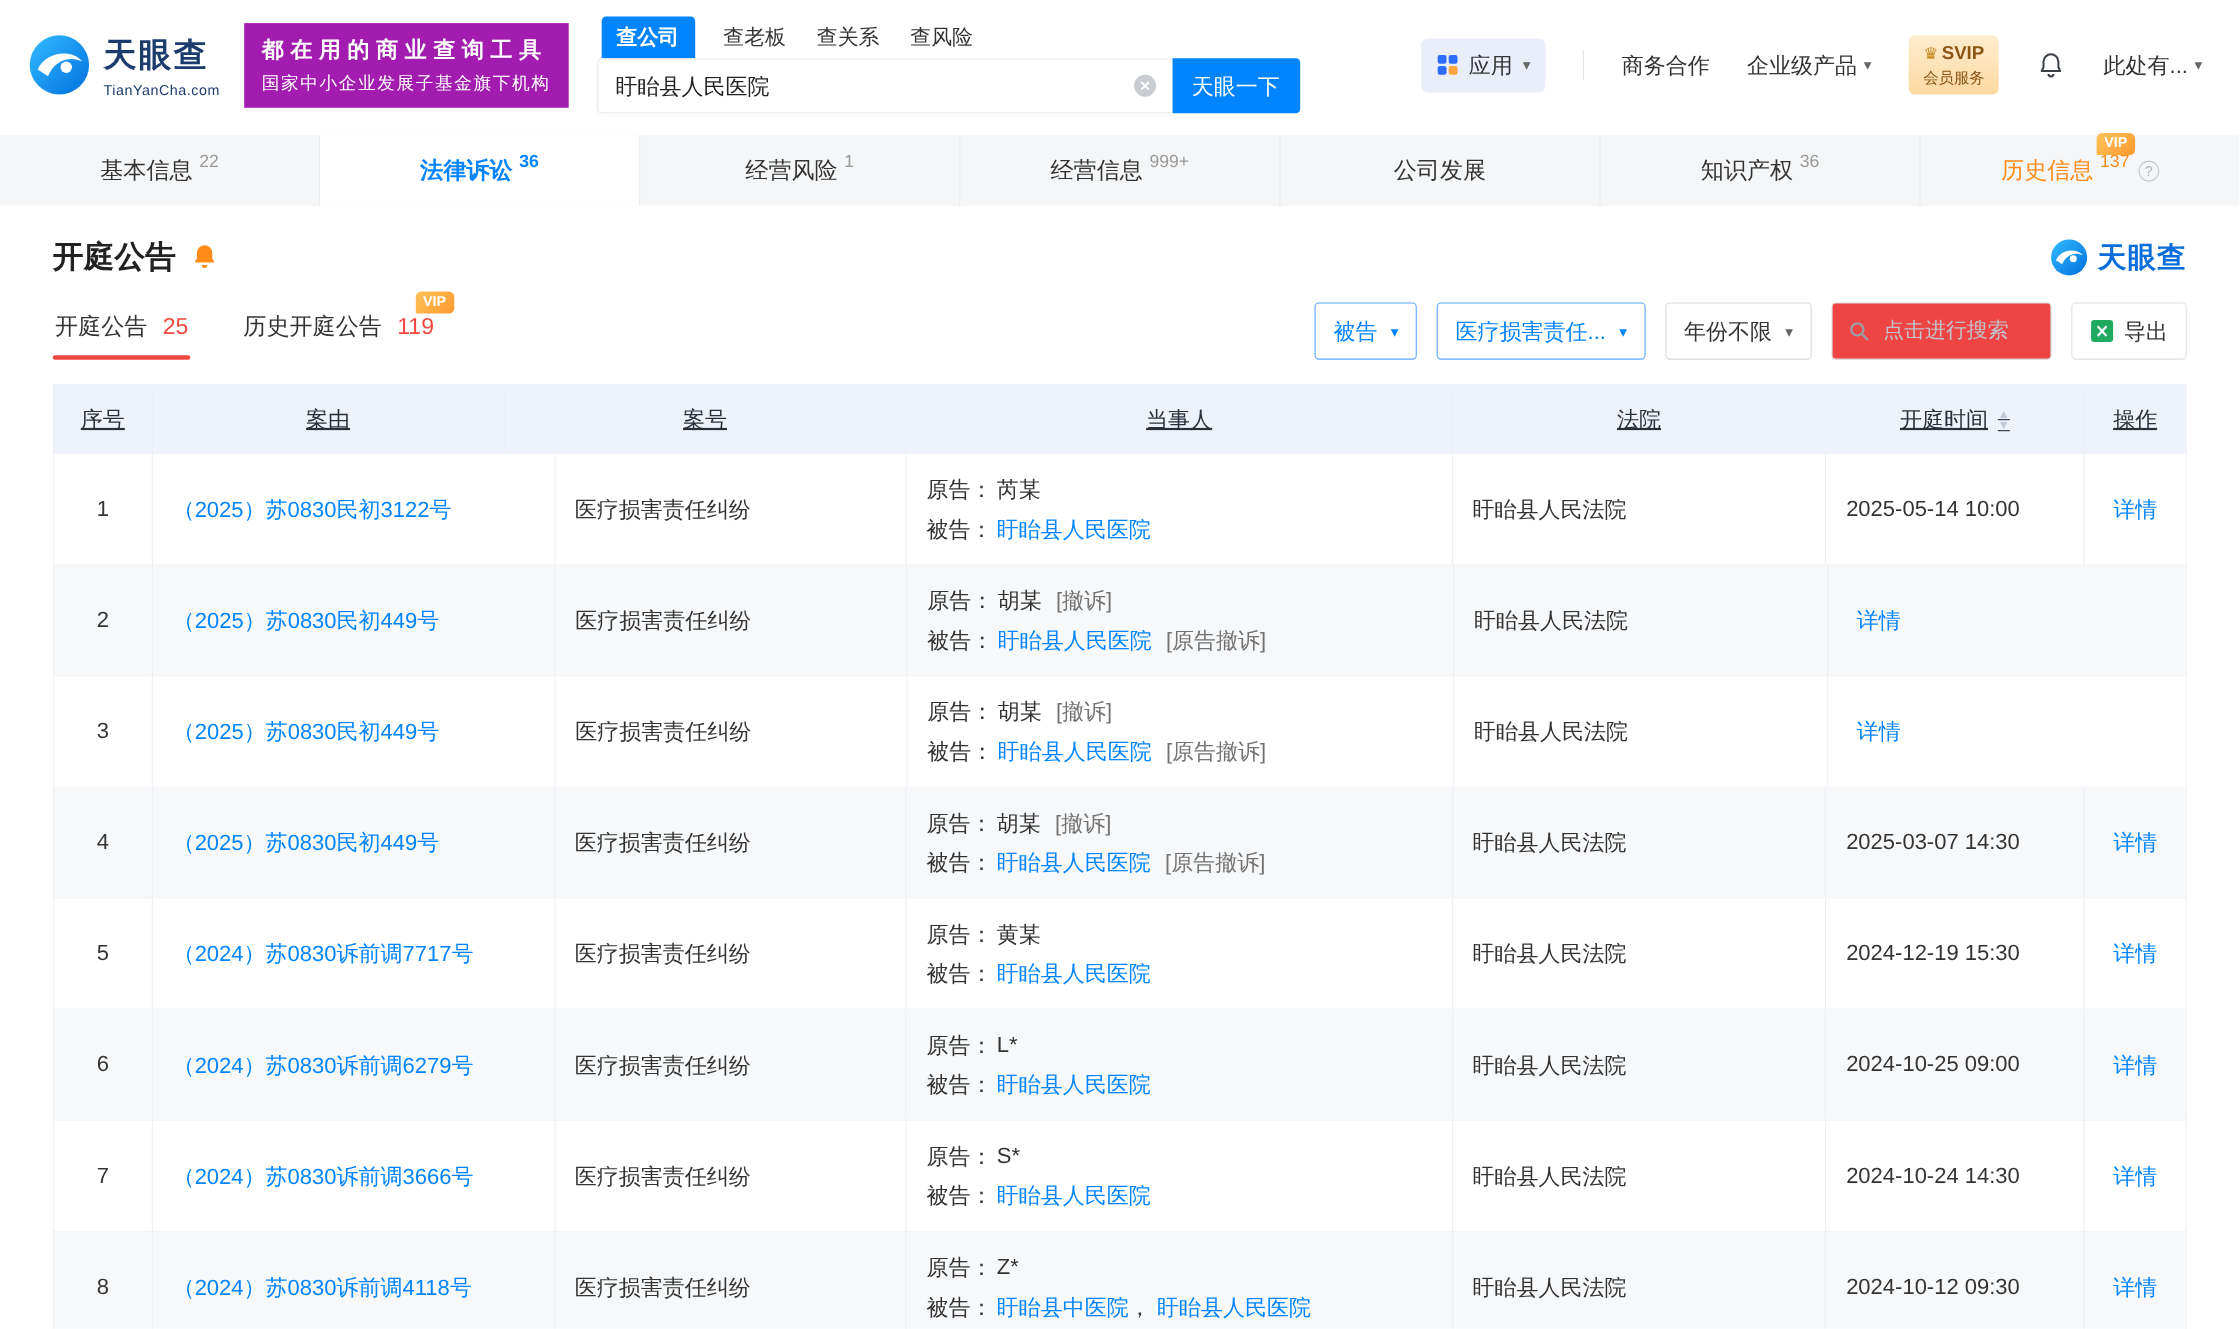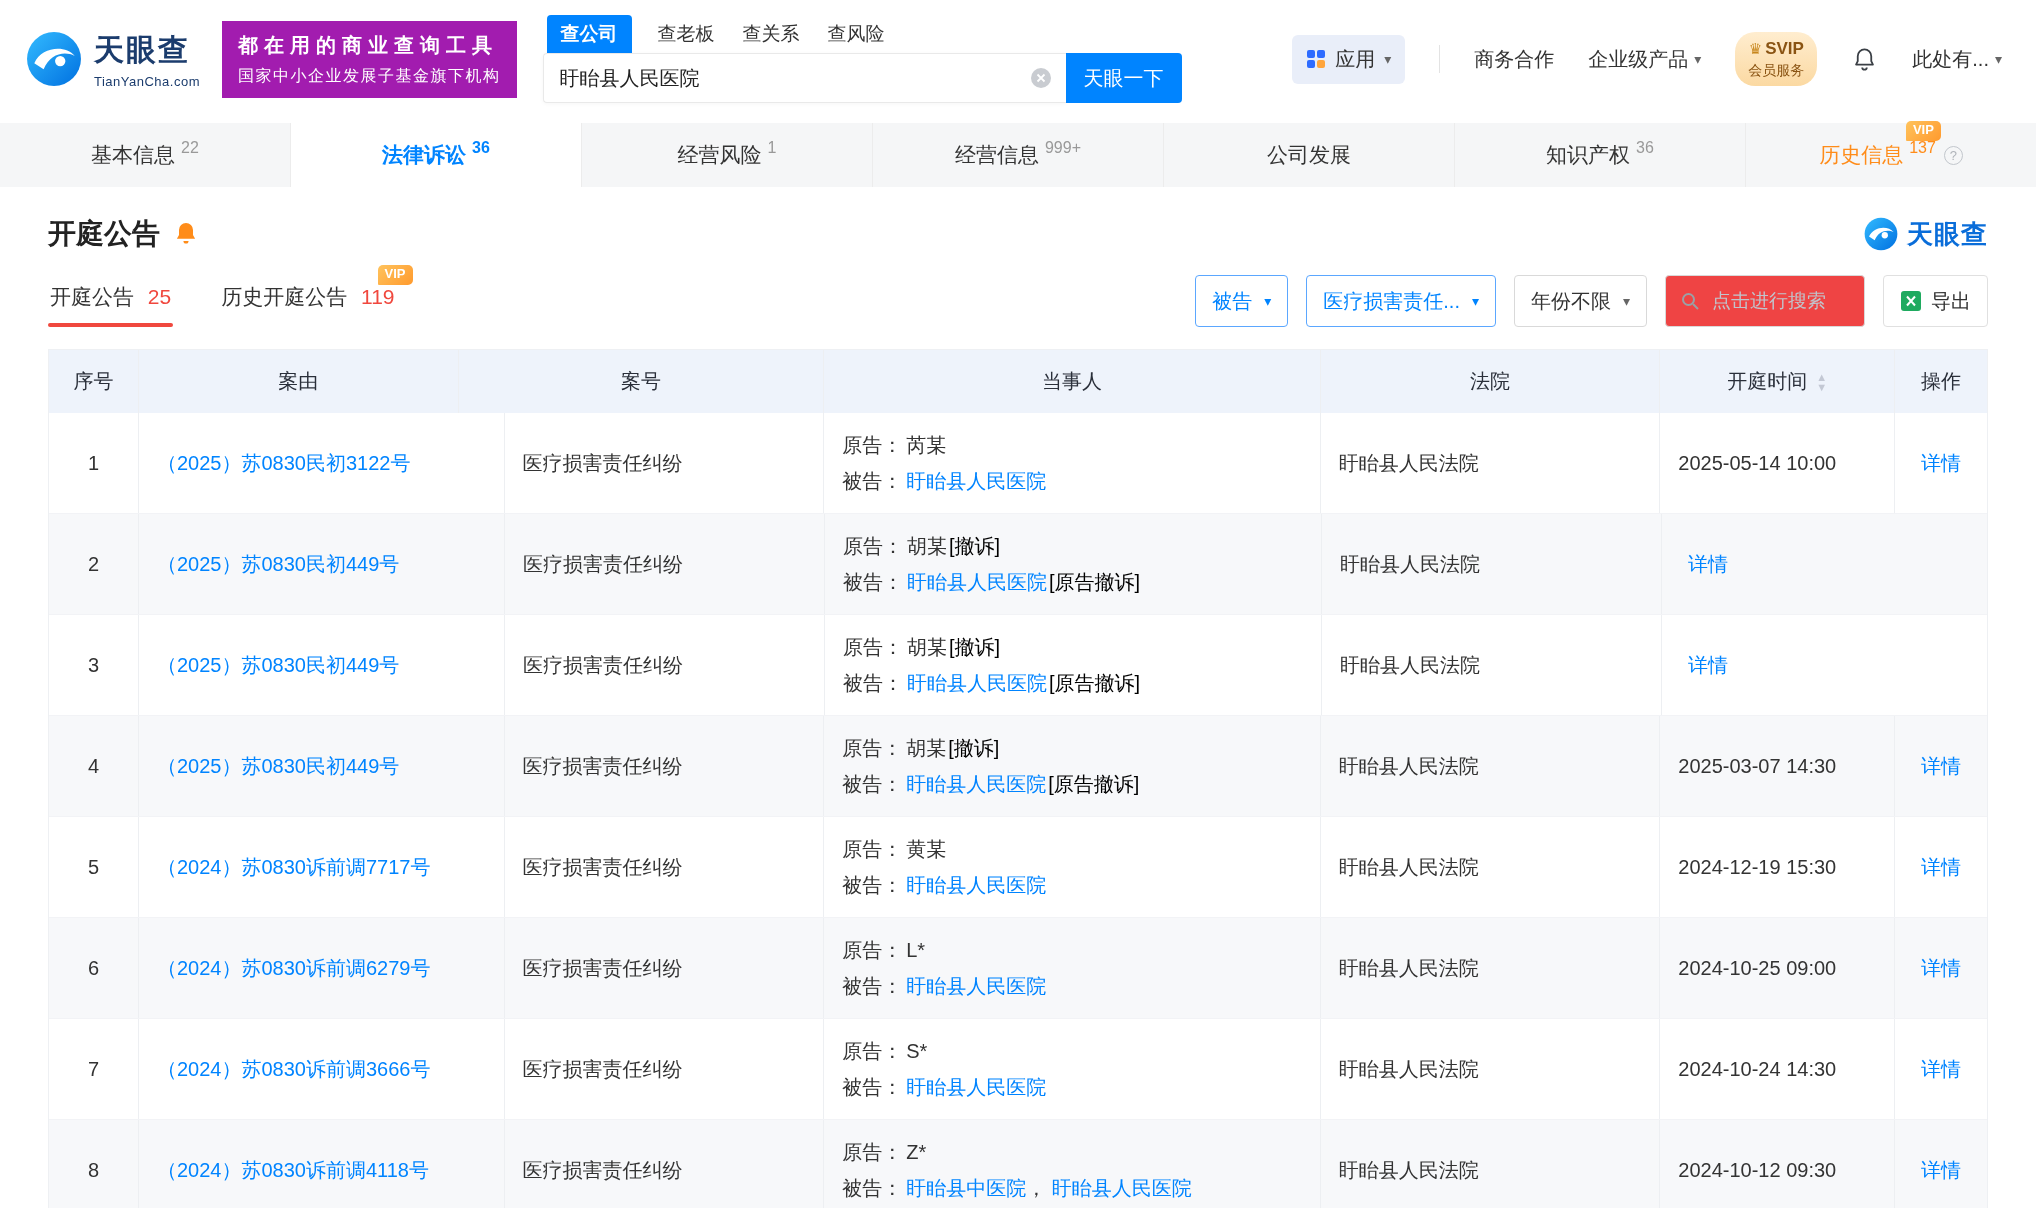--- a/index.html
+++ b/index.html
@@ -32,21 +32,21 @@
   .clear-icon { cursor:pointer; flex:0 0 auto; }
   .search-btn { width:116px; height:50px; background:#0084ff; color:#fff; border:none;
     font-size:20px; border-radius:0 4px 4px 0; cursor:pointer; font-family:inherit; }
   .header-right { margin-left:auto; display:flex; align-items:center; gap:34px; font-size:20px; color:#333; }
   .apps-chip { display:flex; align-items:center; gap:9px; background:#e9eef9; padding:11px 14px;
     border-radius:6px; cursor:pointer; }
   .v-divider { width:1px; height:28px; background:#e3e3e3; }
   .hr-item { display:flex; align-items:center; gap:6px; cursor:pointer; white-space:nowrap; }
   .caret { font-size:14px; color:#666; }
   .svip-badge { background:linear-gradient(180deg,#ffedcf,#fbd9a2); color:#8a5413; text-align:center;
-    padding:7px 13px; border-radius:20px; cursor:pointer; line-height:1.2; }
+    padding:7px 13px; border-radius:6px; cursor:pointer; line-height:1.2; }
   .svip-l1 { font-size:17px; font-weight:bold; }
   .svip-crown { color:#c7861c; font-size:15px; margin-right:3px; }
   .svip-l2 { font-size:14px; margin-top:2px; }
   .bell-btn { cursor:pointer; display:flex; align-items:center; }
 
   
   .company-tabs { display:flex; height:64px; background:#f5f6f7; margin-top:5px; }
   .ctab { flex:1; display:flex; align-items:center; justify-content:center; font-size:21px; color:#333;
     border-right:1px solid #ececec; cursor:pointer; }
   .ctab:last-child { border-right:none; }
@@ -86,37 +86,37 @@
   .filter-search { height:52px; width:200px; border:1px solid #d9d9d9; border-radius:4px;
     display:flex; align-items:center; gap:10px; padding:0 14px; background:#ef4444; }
   .filter-search input { border:none; outline:none; width:140px; font-size:19px; background:transparent;
     font-family:"Liberation Sans","DejaVu Sans",sans-serif; color:#333; }
   .filter-search input::placeholder { color:#c0c4cc; }
   .export-btn { height:52px; display:flex; align-items:center; gap:9px; padding:0 16px;
     border:1px solid #e0e0e0; border-radius:4px; background:#fff; font-size:20px; color:#333; cursor:pointer; }
 
   
   .table { margin-top:22px; width:1940px; border:1px solid #eef0f3; }
-  .thead { display:flex; background:#eef3fb; height:63px; font-size:20px; color:#2a2f3a; }
+  .thead { display:flex; background:#eef3fb; height:63px; font-size:20px; color:#2a2f3a;text-decoration:underline; }
   .thead .td { justify-content:center; font-weight:500; }
   .td { display:flex; align-items:center; padding:0 18px; border-right:1px solid #edeff2; }
   .td:last-child { border-right:none; }
   .tr { display:flex; height:101px; font-size:20px; background:#fff; border-bottom:1px solid #f2f3f6; }
   .tr.alt { background:#f7f8fa; }
   .col-no { width:90px; justify-content:center; }
   .col-case { width:366px; }
   .col-cause { width:320px; }
   .col-party { width:497px; }
   .col-court { width:340px; }
   .col-time { width:235px; }
   .col-action { width:92px; justify-content:center; }
   .cell-party { flex-direction:column; align-items:flex-start; justify-content:center; gap:9px;text-align:right; }
   .party-line { display:flex; align-items:center; white-space:nowrap; }
   .plabel { color:#333; margin-right:4px; }
-  .tag { color:#000000; margin-left:2px; }
+  .tag { color:#737373; margin-left:13px; }
   .sort { display:inline-flex; flex-direction:column; margin-left:9px; font-size:11px; line-height:10px; color:#c3c8d4; }
 </style>
 </head>
 <body>
 
 <div class="top-header">
   <div class="logo">
     <svg width="56" height="56" viewBox="0 0 54 54">
       <defs>
         <linearGradient id="lg" x1="0" y1="0" x2="1" y2="1">

